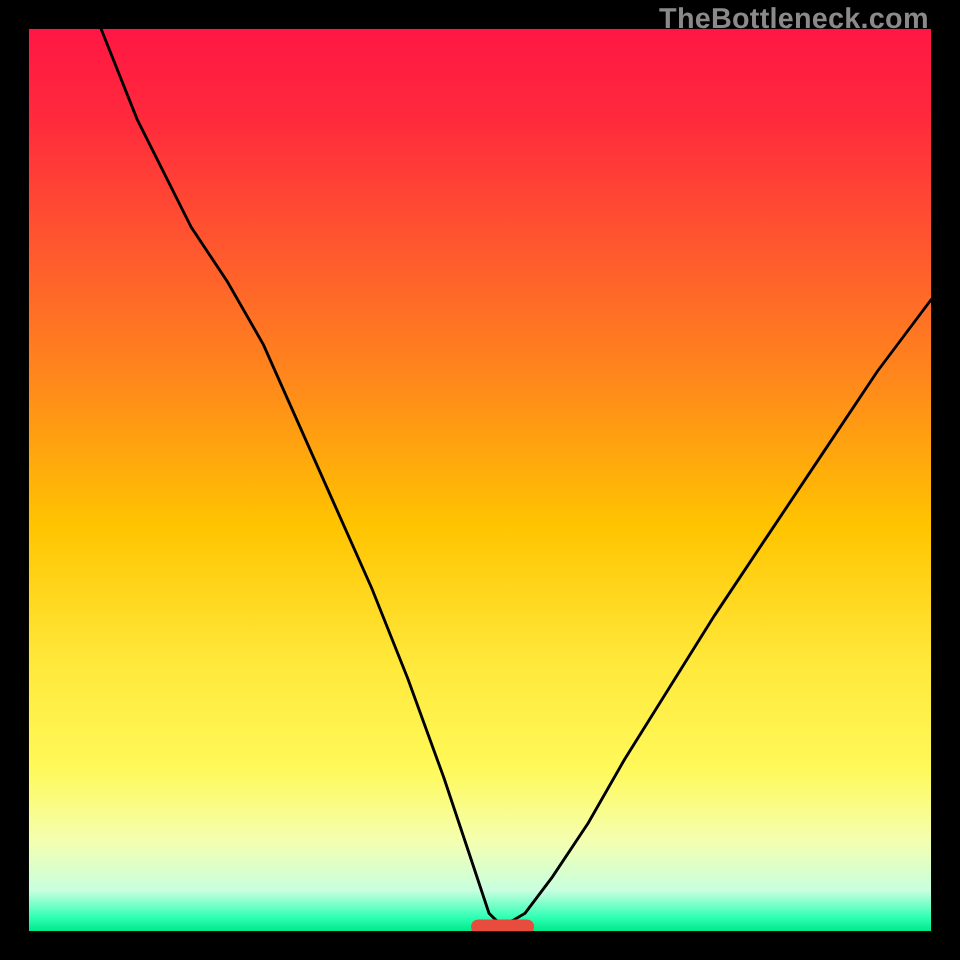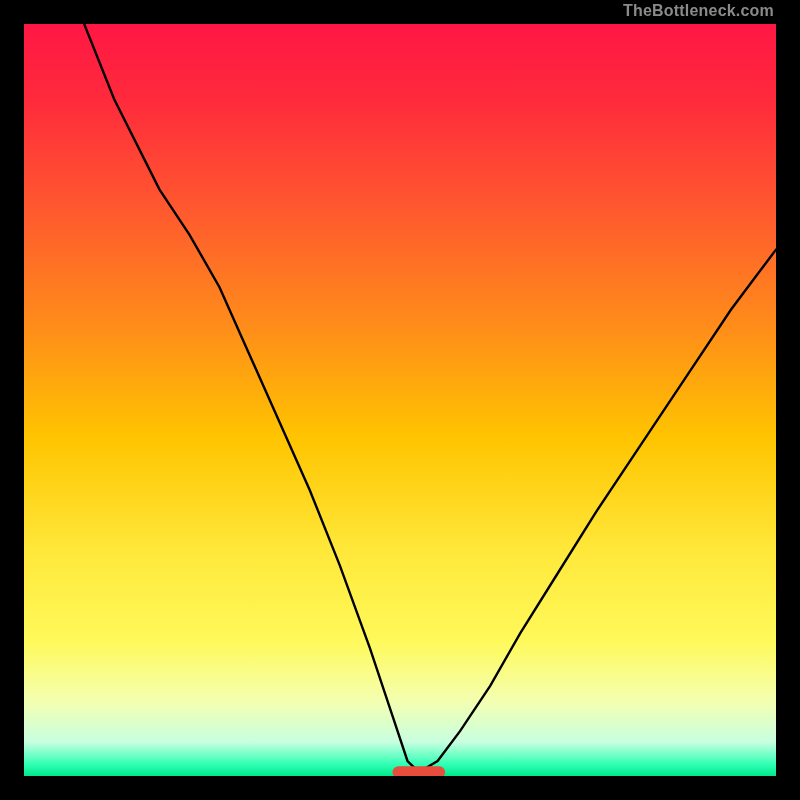--- a/index.html
+++ b/index.html
@@ -23,21 +23,21 @@
     left: 0;
     top: 0;
     width: 752px;
     height: 752px;
   }
   .watermark {
     position: absolute;
     top: 2px;
     right: 26px;
     font-family: Arial, Helvetica, sans-serif;
-    font-size: 16px;
+    font-size: 24px;
     font-weight: bold;
     color: #8a8a8a;
     letter-spacing: 0.2px;
     user-select: none;
   }
   svg { display: block; }
 </style>
 </head>
 <body>
 

